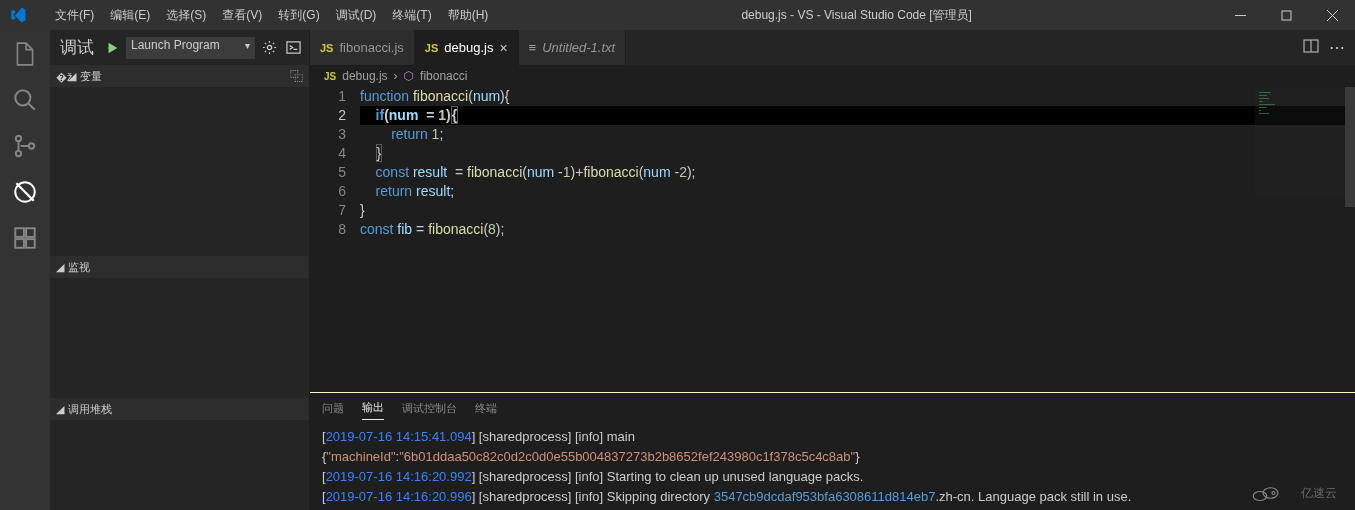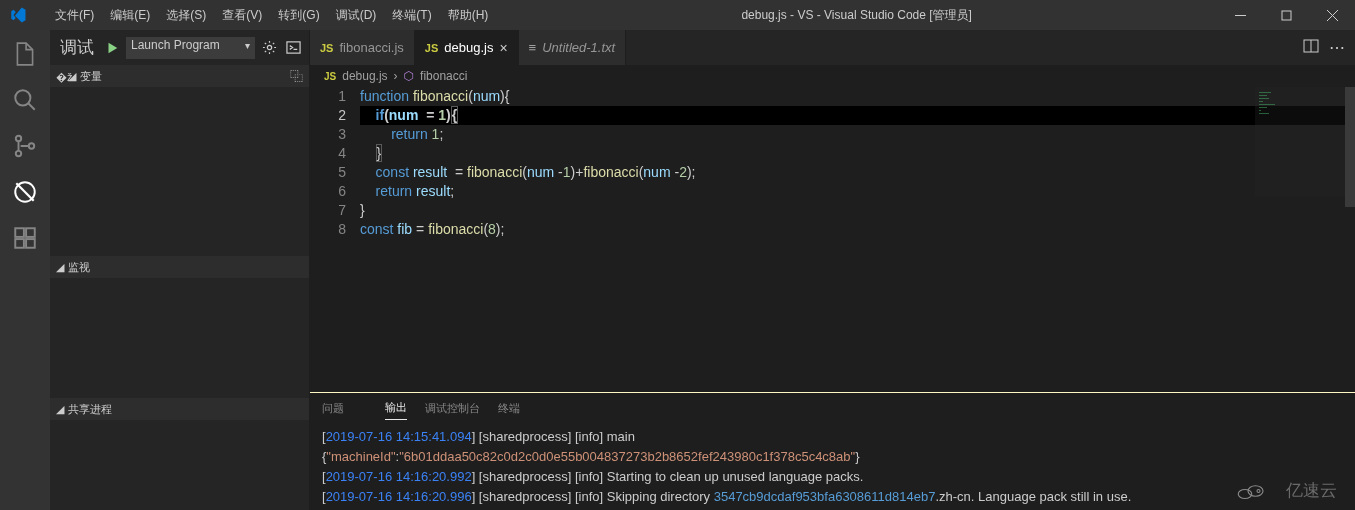--- a/index.html
+++ b/index.html
@@ -68,30 +68,30 @@
 .code .line.hl { background:#000000;font-weight:bold; }
 .kw{color:#569cd6;} .fn{color:#dcdcaa;} .vn{color:#9cdcfe;} .nm{color:#b5cea8;}
 .cur-bracket{border:1px solid #5a5a5a;padding:0;}
 .minimap { position:absolute; top:0; right:10px; width:90px; height:110px; background:rgba(40,40,40,0.3); font-size:2px; color:#4a6; overflow:hidden; padding:4px; line-height:3px; }
 .scrollbar-v { position:absolute; right:0; top:0; width:10px; height:120px; background:#3a3a3a; }
 
 
 .panel { height:118px; border-top:1px solid #fef9c3; display:flex; flex-direction:column; }
 .panel-tabs { height:30px; display:flex; align-items:center; padding:0 12px; gap:18px; font-size:11px; color:#888; }
 .panel-tab { padding:4px 0; }
-.panel-tab.active { color:#e7e7e7; border-bottom:1px solid #e7e7e7;margin-left:23px; }
+.panel-tab.active { color:#e7e7e7; border-bottom:1px solid #e7e7e7; }
 .panel-right { margin-left:auto; display:flex; align-items:center; gap:10px; }
 .log-select { width:150px; height:20px; background:#3c3c3c; border:1px solid #3c3c3c; color:#ccc; font-size:11px; padding:0 6px; position:relative; }
 .log-select::after{content:"▾";position:absolute;right:4px;top:1px;font-size:10px;}
 .panel-ico{width:16px;height:16px;color:#ccc;display:flex;align-items:center;justify-content:center;}
 .panel-ico svg{width:14px;height:14px;}
 .panel-body { flex:1; padding:4px 12px; font-family:Consolas,monospace; font-size:13px; line-height:20px; color:#ccc; overflow:hidden; }
 .ts{color:#3b82f6;} .key{color:#ce9178;} .str{color:#ce9178;} .hash{color:#569cd6;}
 
-.watermark { position:absolute; right:18px; bottom:8px; color:#6a6a6a; font-size:17px; display:flex; align-items:center; gap:20px; }
+.watermark { position:absolute; right:18px; bottom:8px; color:#6a6a6a; font-size:12px; display:flex; align-items:center; gap:20px; }
 .watermark svg{width:30px;height:18px;}
 </style>
 </head>
 <body>
 
 <div class="titlebar">
   <div class="logo">
     <svg viewBox="0 0 24 24">
         <path fill="#0078d4" d="M17 2l5 3v14l-5 3-9-9 9-11zM3 7l3-2 3 3-3 4 3 4-3 3-3-2V7z"></path>
       </svg>
@@ -195,21 +195,21 @@
       <span style="font-size:13px;">⿻</span>
     </div>
     <div class="section-body"></div>
     <div class="section-head">
       <span class="chev">◢</span>
       <span>监视</span>
     </div>
     <div class="section-body small"></div>
     <div class="section-head">
       <span class="chev">◢</span>
-      <span>共享进程</span>
+      <span>调用堆栈</span>
     </div>
     <div class="section-body call"></div>
   </div>
 
   <div class="editor-area">
     <div class="tabs" id="tabs">
       <div class="tab">
           <span class="js">JS</span>
           <span>fibonacci.js</span>
         </div>

